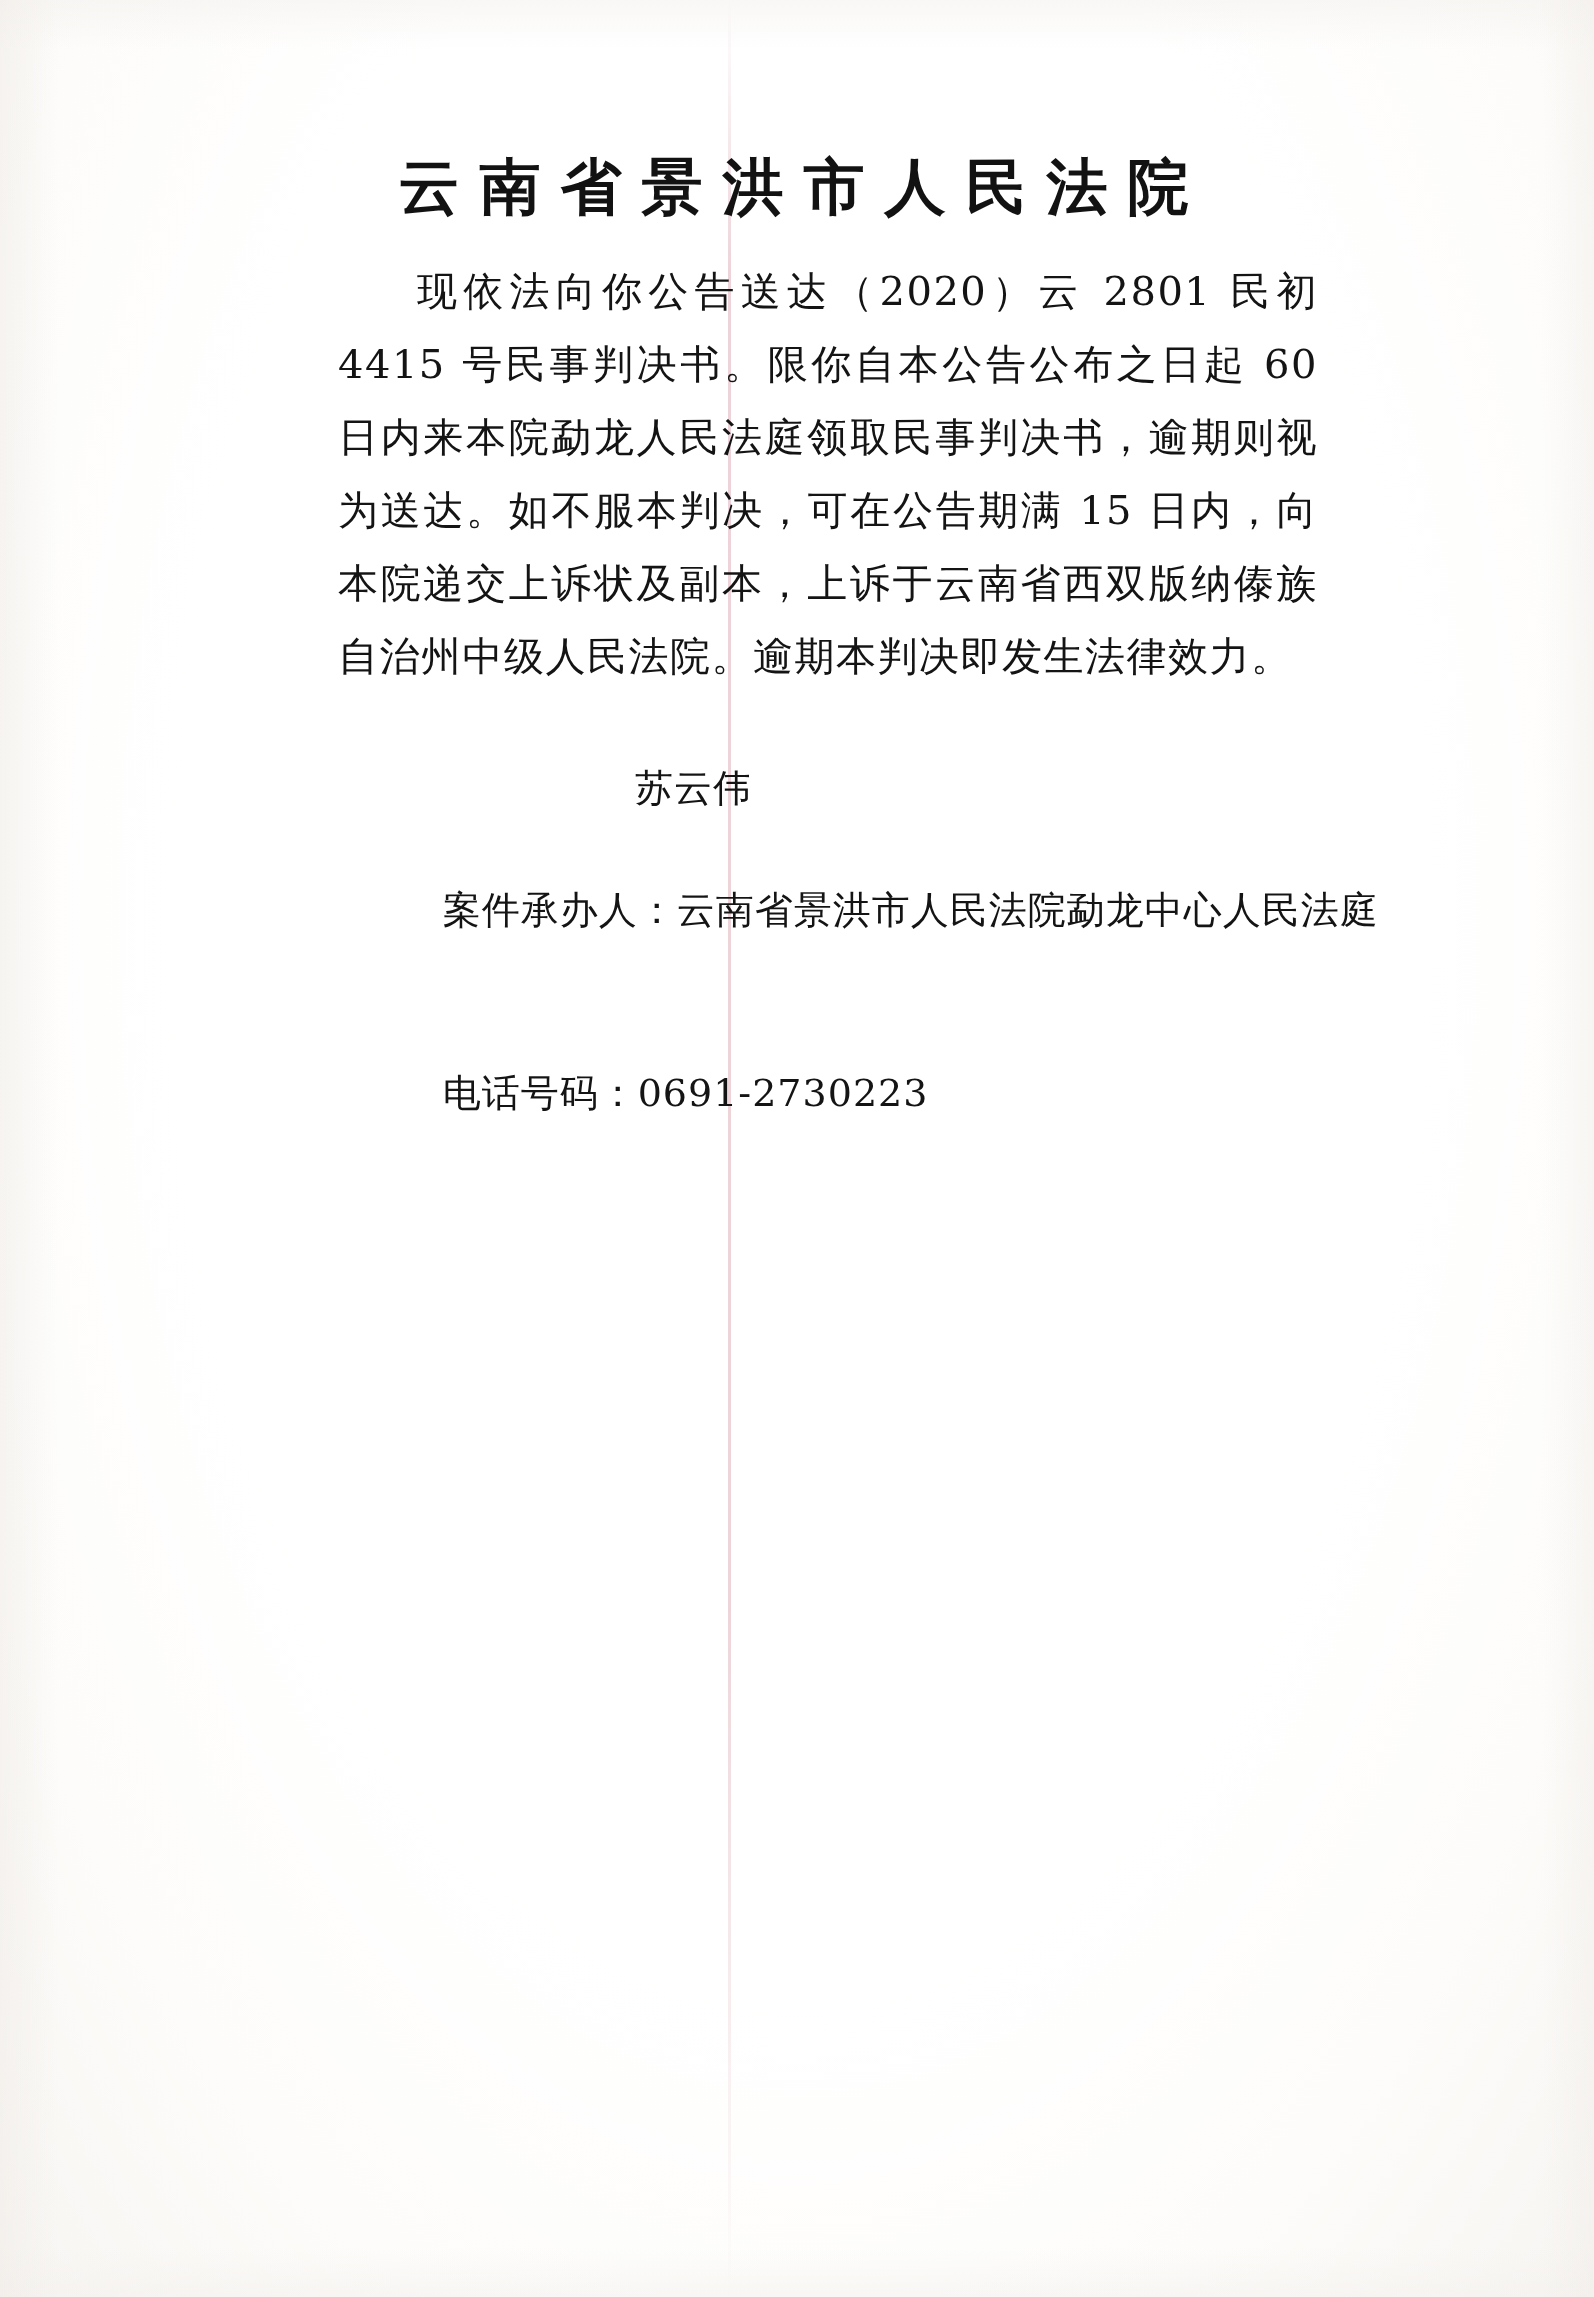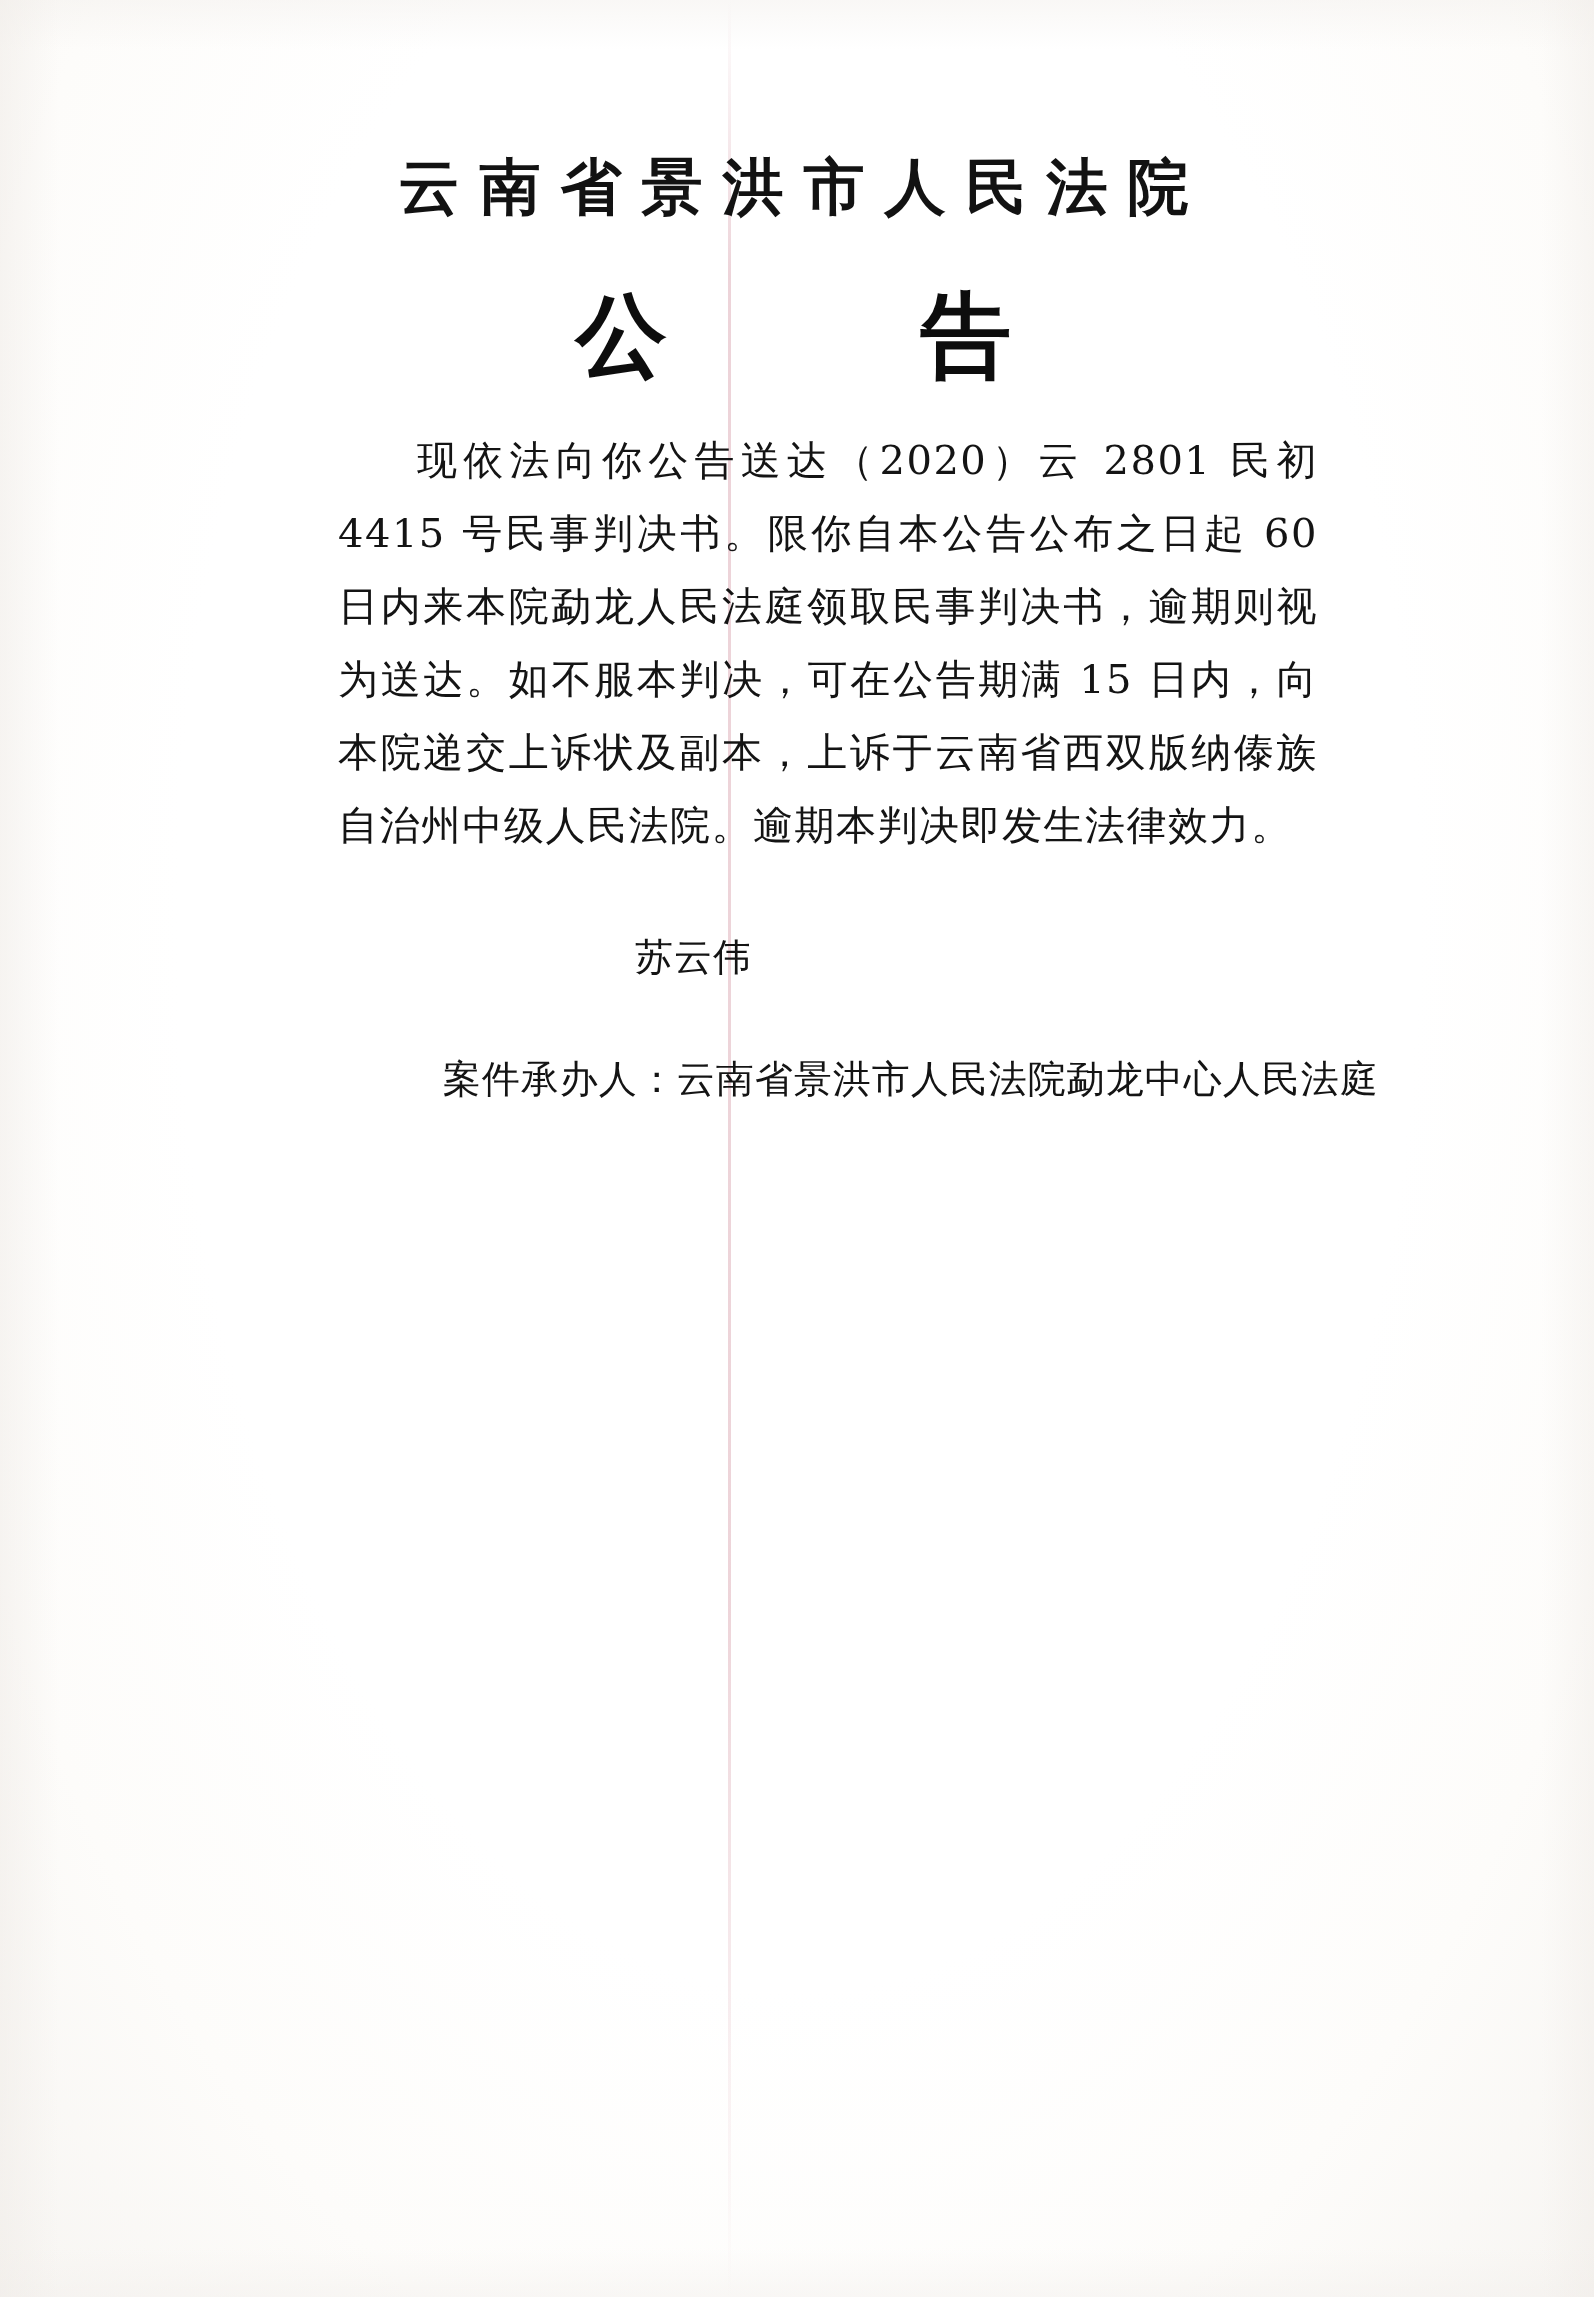--- a/index.html
+++ b/index.html
@@ -125,35 +125,37 @@
 </head>
 <body>
 
 <div class="paper"></div>
 <div class="fold"></div>
 
 <div class="content">
 
   <h1 class="court-title">云南省景洪市人民法院</h1>
 
-  <h2 class="doc-type">公 告</h2>
 
   <div class="body-block">
 
 
 
     <p class="para">现依法向你公告送达（2020）云 2801 民初 4415 号民事判决书。限你自本公告公布之日起 60 日内来本院勐龙人民法庭领取民事判决书，逾期则视为送达。如不服本判决，可在公告期满 15 日内，向本院递交上诉状及副本，上诉于云南省西双版纳傣族自治州中级人民法院。逾期本判决即发生法律效力。</p>
 
     <div class="gap"></div>
 
     <div class="contact-block">
       <div class="contact-line officer-name">苏云伟</div>
       <div class="contact-line">
         <span>案件承办人：</span><span>云南省景洪市人民法院勐龙中心人民法庭</span>
       </div>
       <div class="contact-line">
+        <span>电话号码：</span><span>0691-2730223</span>
+      </div>
+      <div class="contact-line">
         
       </div>
     </div>
 
   </div>
 </div>
 
 
 </body></html>

